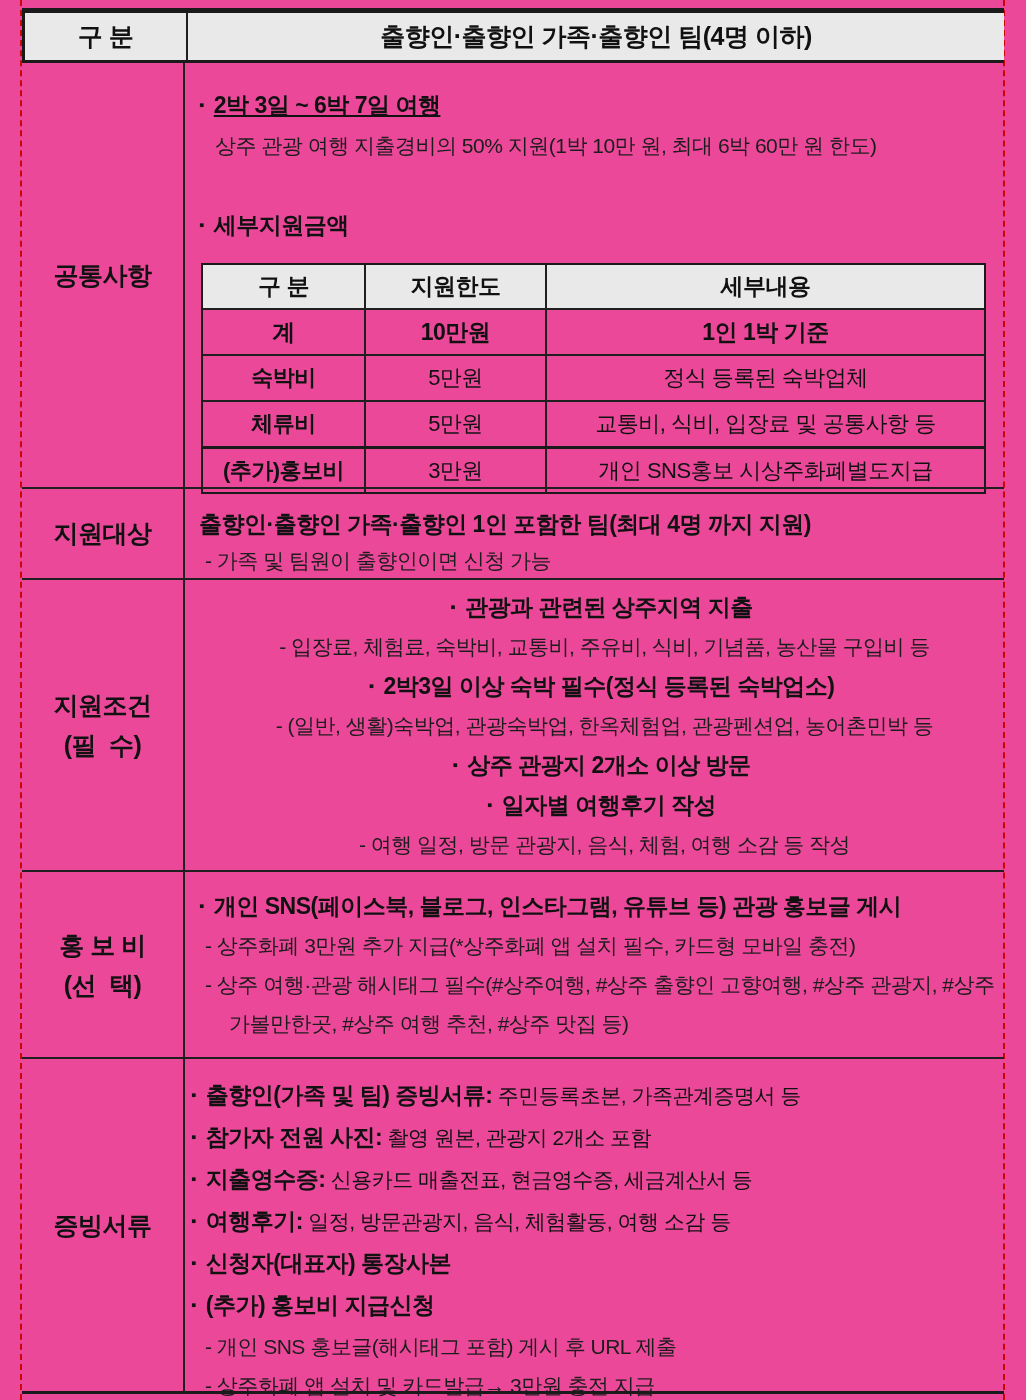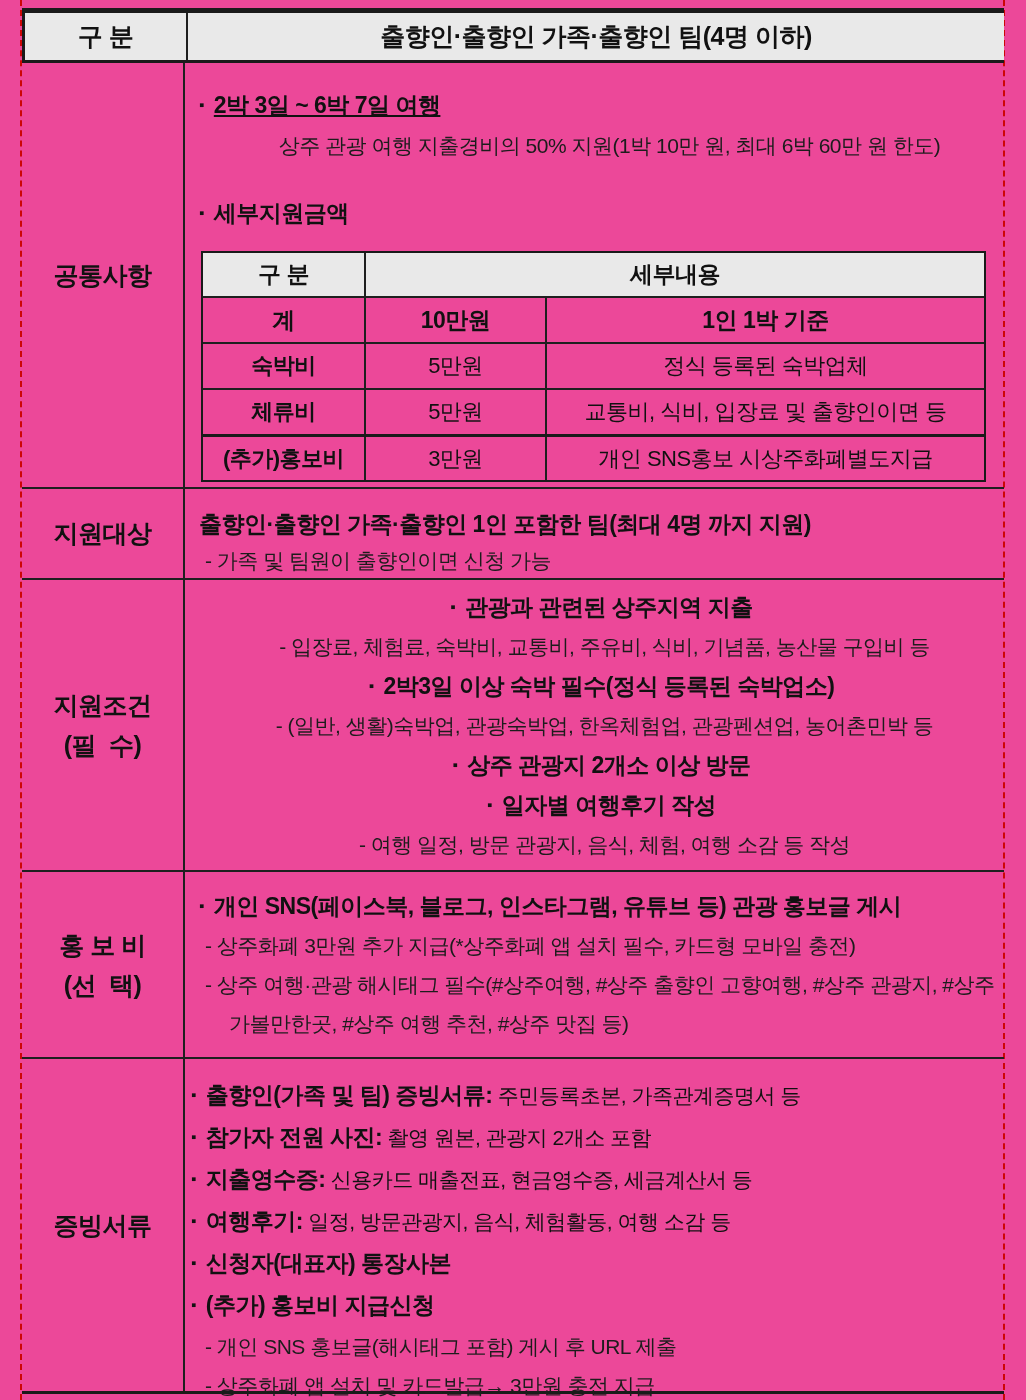--- a/index.html
+++ b/index.html
@@ -49,21 +49,21 @@
   .bullet-ic{display:inline-block;font-size:15px;vertical-align:3px;margin-right:10px;font-weight:normal;}
   .sub-line{font-size:21px;line-height:38px;color:#1c1c1c;font-weight:normal;}
   .dash-line{font-size:21px;line-height:39px;color:#1c1c1c;font-weight:normal;padding-left:20px;}
   .hang{padding-left:44px;text-indent:-24px;white-space:normal;}
   .b{font-weight:normal;}
   .lead{font-weight:bold;font-size:23px;}
   .rest{font-weight:normal;font-size:21px;}
 
   .row-common .mcontent{padding-top:22px;}
   .row-common .b1{margin-bottom:2px;text-decoration:underline;}
-  .row-common .b1sub{padding-left:30px;margin-bottom:28px;text-align:center;}
+  .row-common .b1sub{padding-left:30px;margin-bottom:40px;}
   .row-common .b2{margin-bottom:18px;}
 
   
   .ntable{
     margin-left:16px;width:785px;border:2px solid #1a1a1a;box-sizing:border-box;
   }
   .nrow{display:flex;box-sizing:border-box;height:46px;border-top:2px solid #1f1f1f;align-items:stretch;}
   .nrow.nheader{height:43px;background:#e9e9e9;border-top:none;}
   .nrow.thick-top{border-top:3px solid #1a1a1a;}
   .ncell{display:flex;align-items:center;justify-content:center;font-size:22px;box-sizing:border-box;text-align:center;}
@@ -100,36 +100,37 @@
     <div class="mrow row-common">
       <div class="mlabel">공통사항</div>
       <div class="mcontent">
         <div class="bullet-line b1"><span class="bullet-ic">▪</span><span>2박 3일 ~ 6박 7일 여행</span></div>
         <div class="sub-line b1sub">상주 관광 여행 지출경비의 50% 지원(1박 10만 원, 최대 6박 60만 원 한도)</div>
         <div class="bullet-line b2"><span class="bullet-ic">▪</span><span>세부지원금액</span></div>
 
         <div class="ntable">
           <div class="nrow nheader">
             <div class="ncell nc1">구 분</div>
+            <div class="ncell nc2">지원한도</div>
             <div class="ncell nc3">세부내용</div>
           </div>
           <div class="nrow total">
             <div class="ncell nc1">계</div>
             <div class="ncell nc2">10만원</div>
             <div class="ncell nc3">1인 1박 기준</div>
           </div>
           <div class="nrow">
             <div class="ncell nc1">숙박비</div>
             <div class="ncell nc2">5만원</div>
             <div class="ncell nc3">정식 등록된 숙박업체</div>
           </div>
           <div class="nrow">
             <div class="ncell nc1">체류비</div>
             <div class="ncell nc2">5만원</div>
-            <div class="ncell nc3">교통비, 식비, 입장료 및 출향인이면 등</div>
+            <div class="ncell nc3">교통비, 식비, 입장료 및 공통사항 등</div>
           </div>
           <div class="nrow thick-top">
             <div class="ncell nc1">(추가)홍보비</div>
             <div class="ncell nc2">3만원</div>
             <div class="ncell nc3">
                 <span>개인 SNS홍보 시 </span>
                 <span class="b">상주화폐</span>
                 <span> 별도지급</span>
               </div>
           </div>

